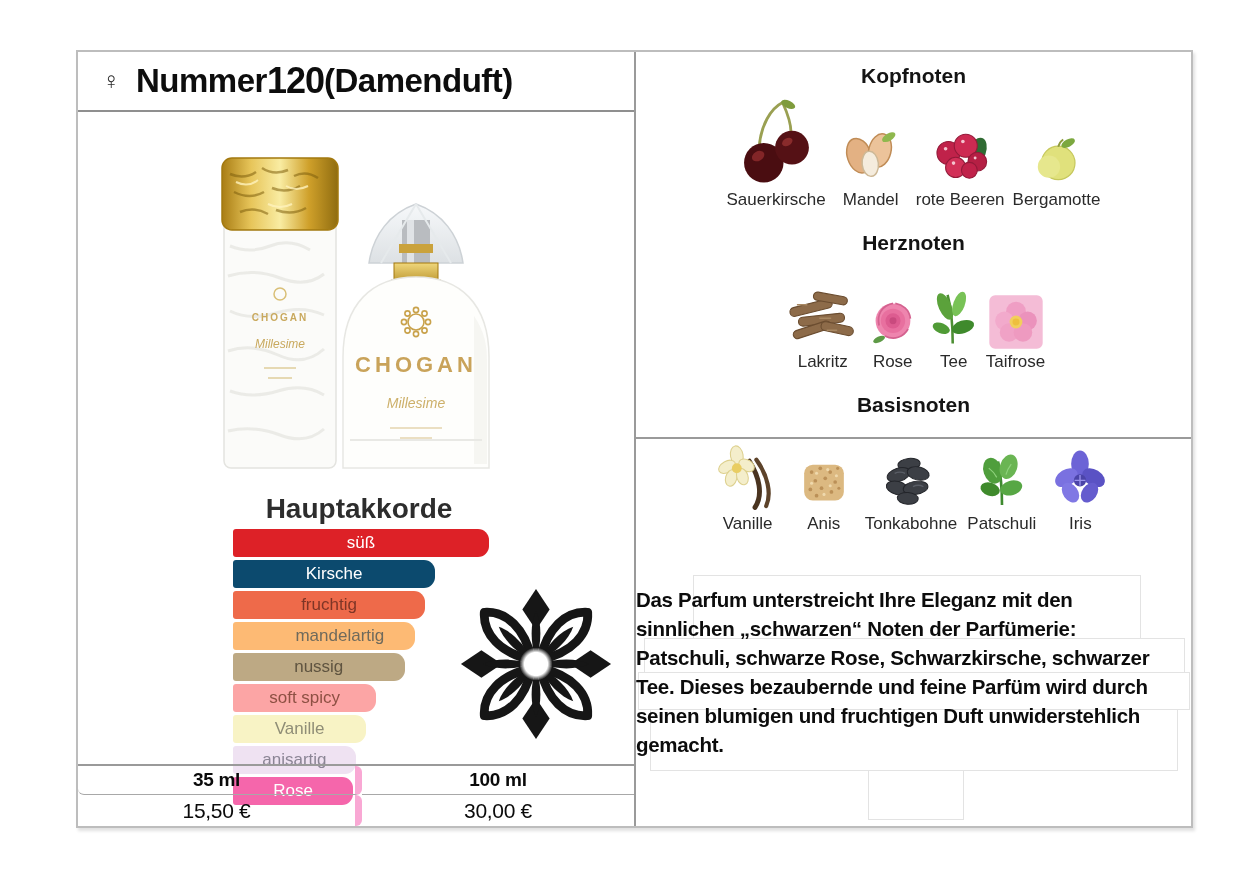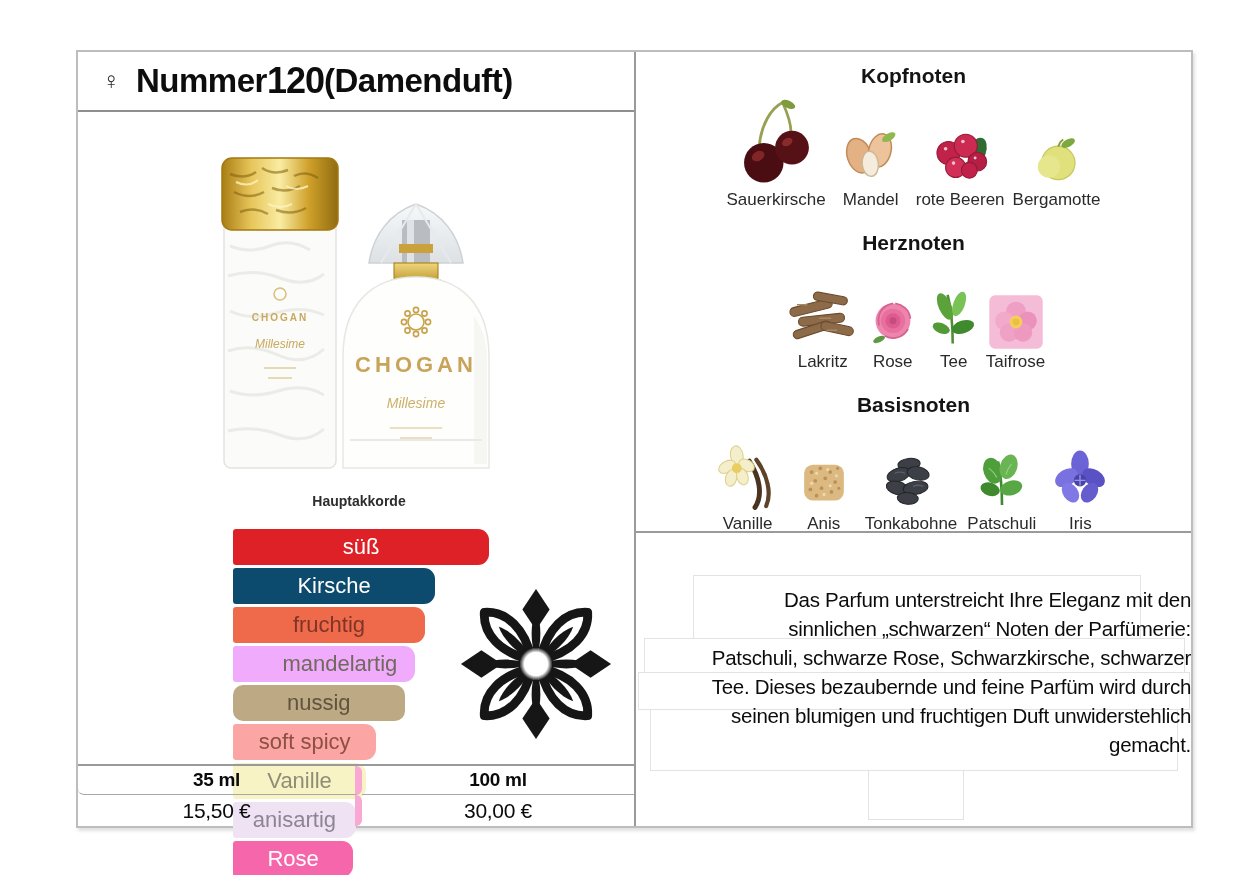--- a/index.html
+++ b/index.html
@@ -30,27 +30,27 @@
   .title-prefix { font-size:33px; font-weight:700; }
   .title-number { font-size:36px; font-weight:900; letter-spacing:-1px; }
   .title-suffix { font-size:33px; font-weight:700; }
 
   
   .product-svg { position:absolute; left:66px; top:64px; }
 
   
   .chart-title {
     position:absolute; left:150px; top:441px; width:262px;
-    text-align:center; font-size:14px; font-weight:600; color:#2d2d2d;
+    text-align:center; font-size:28px; font-weight:600; color:#2d2d2d;
   }
   .bars { position:absolute; left:155px; top:477px; width:256px; }
   .bar {
-    height:36px; margin-bottom:3px; border-radius:3px 11px 11px 3px;
+    height:28px; margin-bottom:3px; border-radius:3px 11px 11px 3px;
     display:flex; align-items:center; justify-content:center;
-    font-size:22px; font-weight:500;
+    font-size:17px; font-weight:500;
   }
 
   
   .flower-logo { position:absolute; left:380px; top:534px; }
 
   
   .price-table {
     position:absolute; left:0; right:0; bottom:0; height:62px;
     border-top:2px solid #9a9a9a;
     display:grid; grid-template-columns:284px 1fr; grid-template-rows:29px 1fr;
@@ -58,39 +58,39 @@
   .price-cell {
     display:flex; align-items:center; justify-content:center;
     color:#0a0a0a; letter-spacing:-0.3px;
   }
   .pc-size { font-size:19px; font-weight:800; border-bottom:1px solid #a8a8a8; }
   .pc-price { font-size:21px; font-weight:400; }
   .pc-left { border-right:7px solid #f9a8d4;border-radius:6px; }
 
   
   .notes-area {
-    position:absolute; left:0; right:0; top:0; height:481px;
+    position:absolute; left:0; right:0; top:0; height:387px;
     border-bottom:2px solid #9a9a9a; padding-top:12px;
   }
   .section-title { text-align:center; font-size:21px; font-weight:700; color:#141414; }
   .note-row { display:flex; justify-content:center; align-items:flex-end; }
   .row-kopf { height:122px; gap:8px; }
   .row-herz { height:96px; margin-top:21px; }
   .row-basis { height:96px; margin-top:21px; gap:10px; }
   .mt-herz { margin-top:21px; }
   .mt-basis { margin-top:21px; }
   .note-item { display:flex; flex-direction:column; align-items:center; justify-content:flex-end; }
   .note-label { font-size:17px; font-weight:500; color:#2a2a2a; margin-top:1px; white-space:nowrap; }
 
   
   .desc-area { position:absolute; left:0; right:0; top:481px; bottom:0; }
   .decor-box { position:absolute; background:#fff; border:1px solid #e3e3e3; }
   .desc-lines { position:absolute; left:0; right:0; top:52px; z-index:2; }
   .desc-line {
-    text-align:right; font-size:20.5px; font-weight:400;
+    text-align:left; font-size:20.5px; font-weight:700;
     line-height:29px; color:#0c0c0c; letter-spacing:-0.3px;
   }
 </style>
 </head>
 <body>
 
 <div class="card">
 
   <div class="left-panel">
 
@@ -167,24 +167,24 @@
     <div class="bars">
       <div class="bar" style="width: 100%; background: rgb(221, 33, 39); color: rgb(255, 255, 255);">
           <span>süß</span>
         </div>
       <div class="bar" style="width: 79%; background: #0c4a6e; color: rgb(255, 255, 255);">
           <span>Kirsche</span>
         </div>
       <div class="bar" style="width: 75%; background: rgb(238, 106, 74); color: rgb(126, 53, 38);">
           <span>fruchtig</span>
         </div>
-      <div class="bar" style="width: 71%; background: #f0abfc; color: rgb(111, 106, 92); padding-left: 32px;">
+      <div class="bar" style="width: 71%; background: #fdba74; color: rgb(111, 106, 92); padding-left: 32px;">
           <span>mandelartig</span>
         </div>
-      <div class="bar" style="width: 67%; background: rgb(189, 169, 132); color: rgb(95, 84, 64); border-radius: 10px;">
+      <div class="bar" style="width: 67%; background: rgb(189, 169, 132); color: rgb(95, 84, 64);">
           <span>nussig</span>
         </div>
       <div class="bar" style="width: 56%; background: #fca5a5; color: rgb(141, 80, 67); align-items: center;">
           <span>soft spicy</span>
         </div>
       <div class="bar" style="width: 52%; background: rgb(248, 243, 197); color: rgb(143, 141, 118);">
           <span>Vanille</span>
         </div>
       <div class="bar" style="width: 48%; background: rgb(239, 226, 242); color: rgb(139, 133, 149);">
           <span>anisartig</span>

